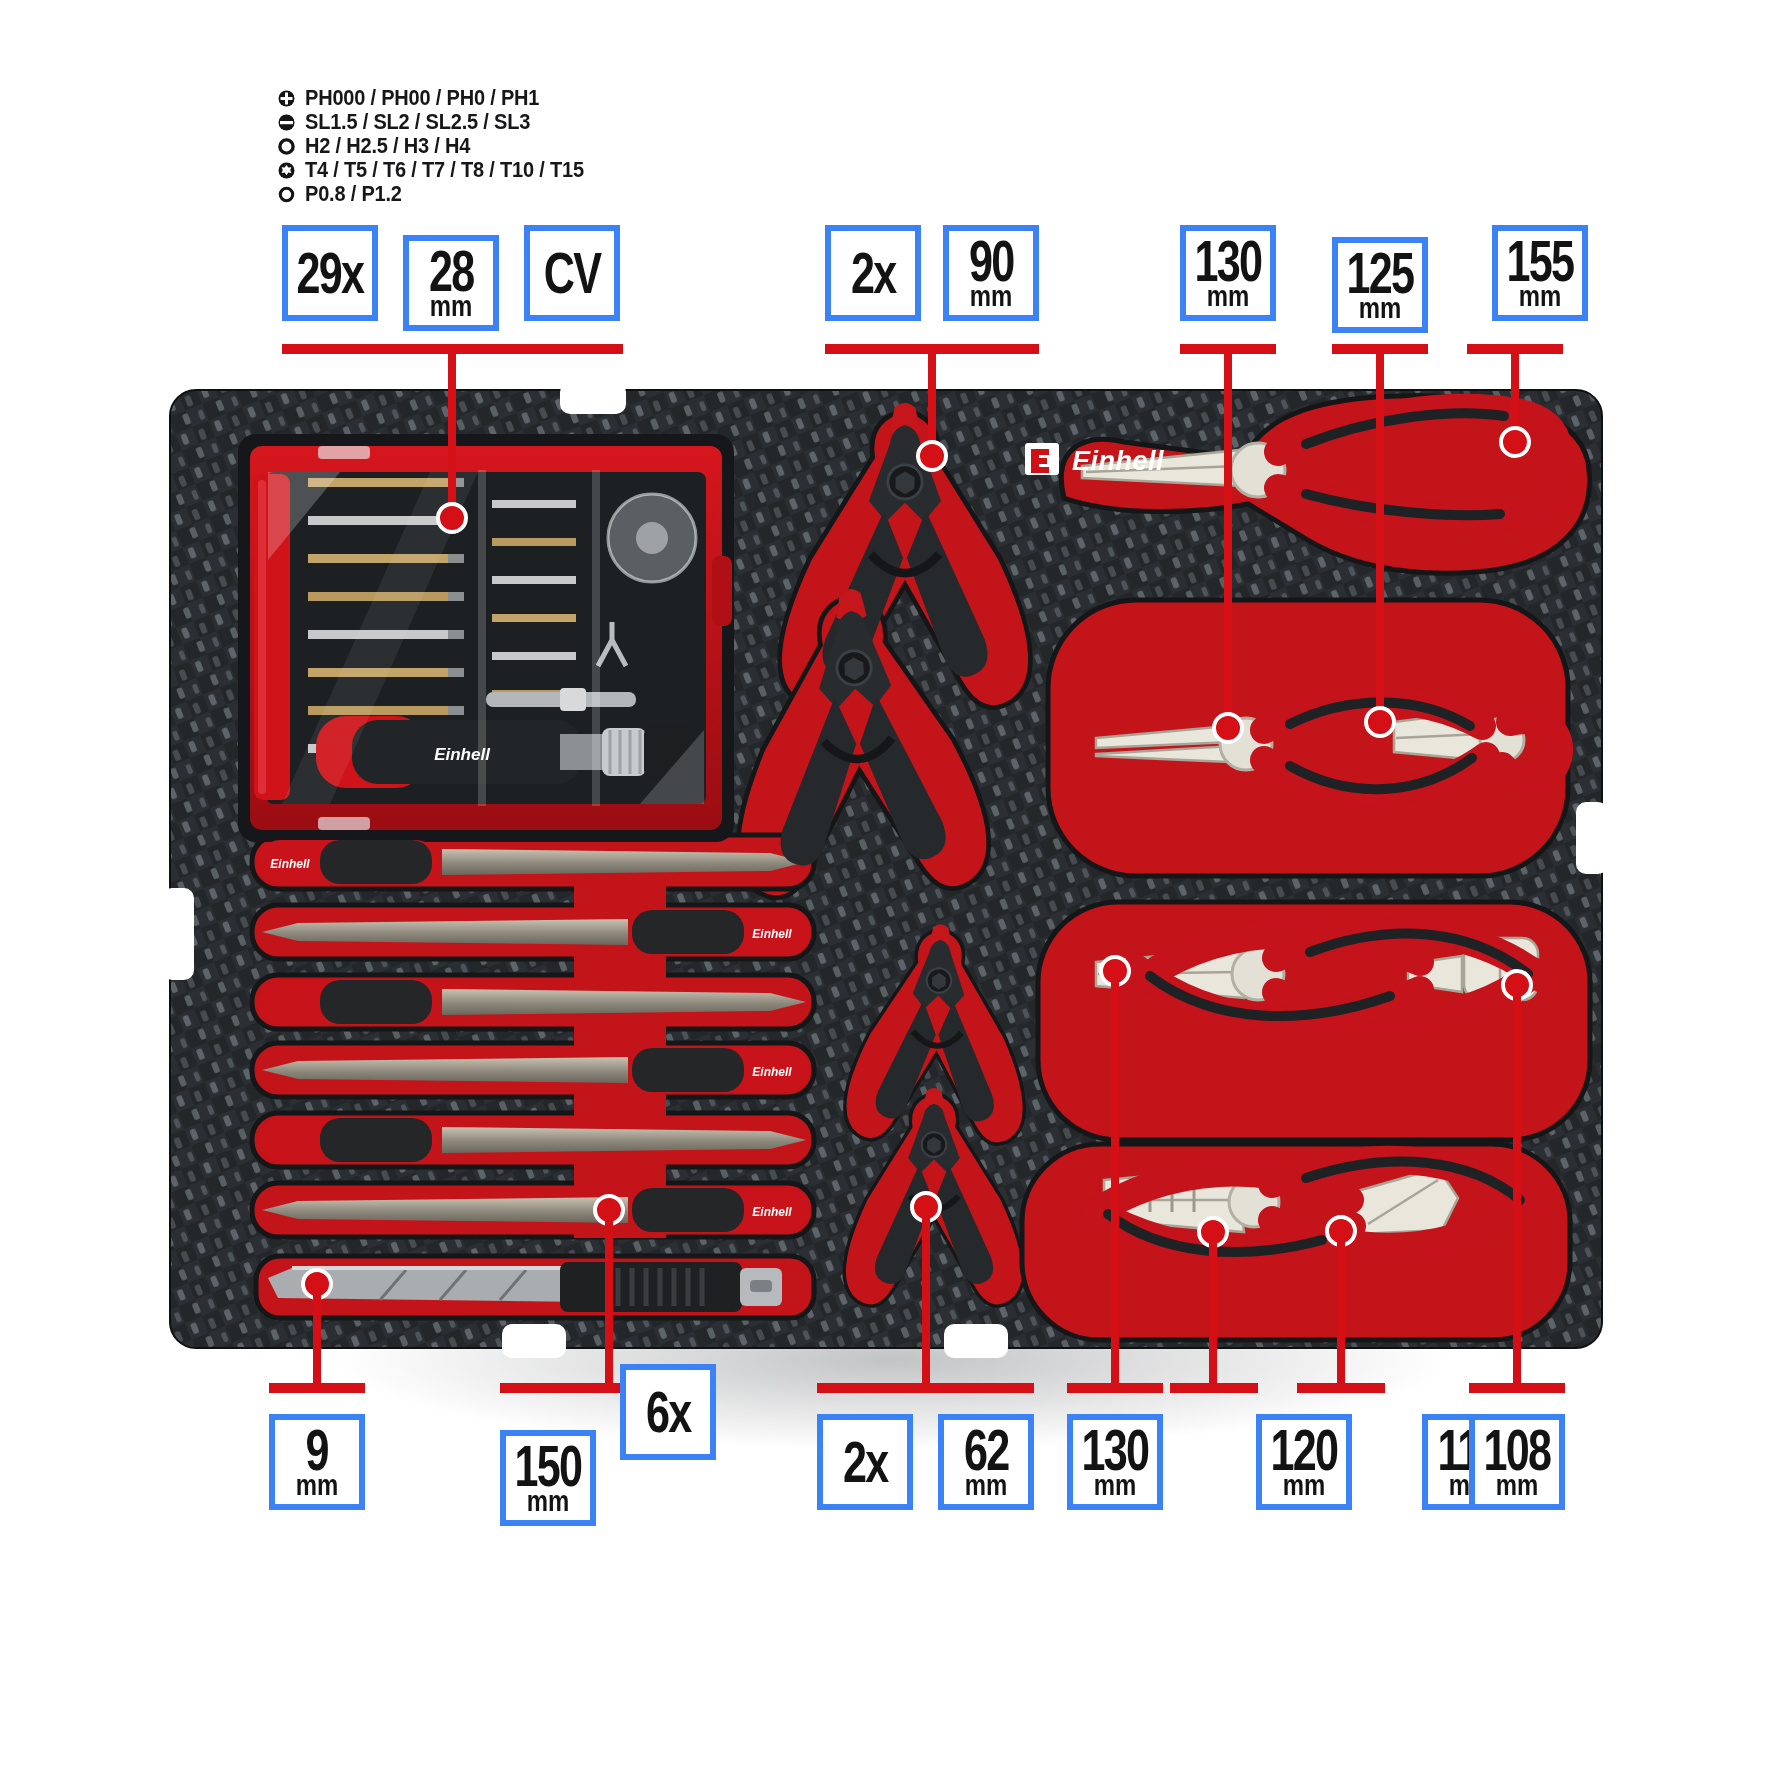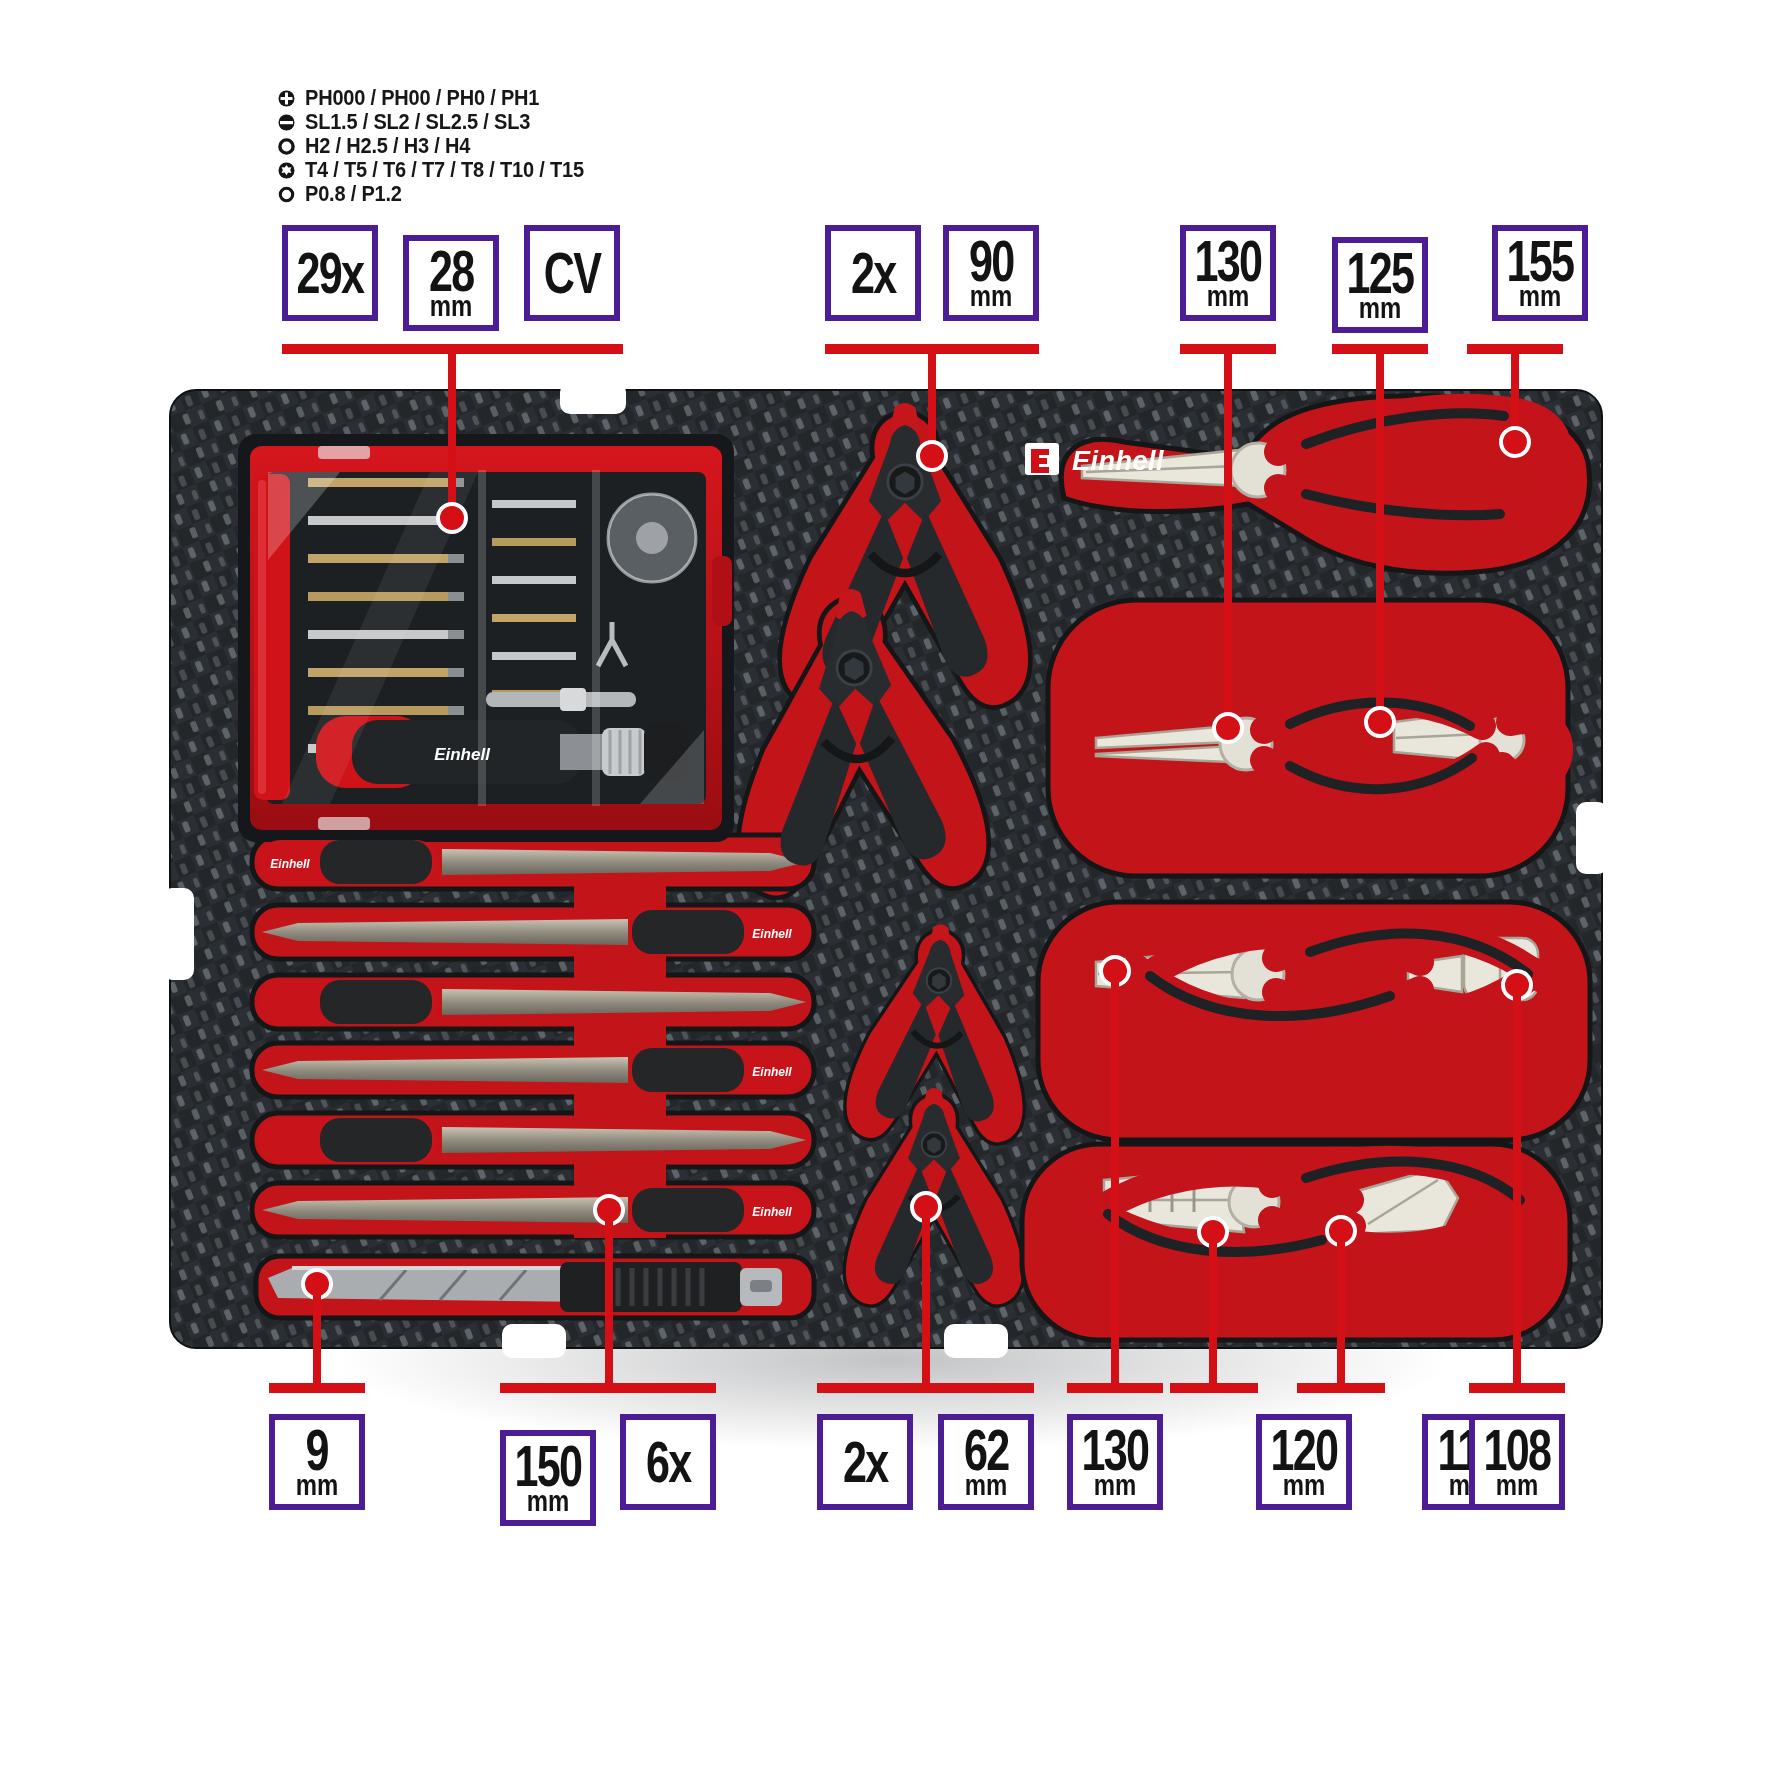--- a/index.html
+++ b/index.html
@@ -10,21 +10,21 @@
   .scene{position:absolute;left:0;top:0}
 
   
   .legend{position:absolute;left:278px;top:86px}
   .legend-row{display:flex;align-items:center;height:24px;gap:10px}
   .legend-row svg{width:17px;height:17px;flex:0 0 17px}
   .legend-row span{font-size:20px;font-weight:700;color:#17171a;letter-spacing:-.2px;
                    display:inline-block;transform:scaleY(1.06);white-space:nowrap}
 
   
-  .dim-box{position:absolute;width:96px;height:96px;background:#fff;border:6px solid #4c1d95;
+  .dim-box{position:absolute;width:96px;height:96px;background:#fff;border:6px solid #3b82f6;
            box-sizing:border-box;display:flex;flex-direction:column;align-items:center;
            justify-content:center;color:#131313}
   .num{font-weight:700;font-size:49px;line-height:42px;letter-spacing:-2px;
        display:inline-block;transform:scale(.88,1.16);white-space:nowrap}
   .unit{font-weight:700;font-size:26px;line-height:21px;display:inline-block;
         transform:scale(.92,1.1);margin-top:4px}
 
   
   .bar{position:absolute;height:10px;background:#d50f16}
   .vline{position:absolute;width:8px;background:#d50f16}
@@ -422,21 +422,21 @@
   <div class="bar" style="left:1469px;top:1383px;width:96px"></div>
 
   <div class="dim-box" style="left:269px;top:1414px">
     <span class="num">9</span>
     <span class="unit">mm</span>
     </div>
   <div class="dim-box" style="left:500px;top:1430px">
     <span class="num">150</span>
     <span class="unit">mm</span>
     </div>
-  <div class="dim-box" style="left:620px;top:1414px">
+  <div class="dim-box" style="left:620px;top:1364px">
     <span class="num">6x</span>
     </div>
   <div class="dim-box" style="left:817px;top:1414px">
     <span class="num">2x</span>
     </div>
   <div class="dim-box" style="left:938px;top:1414px">
     <span class="num">62</span>
     <span class="unit">mm</span>
     </div>
   <div class="dim-box" style="left:1067px;top:1414px">

